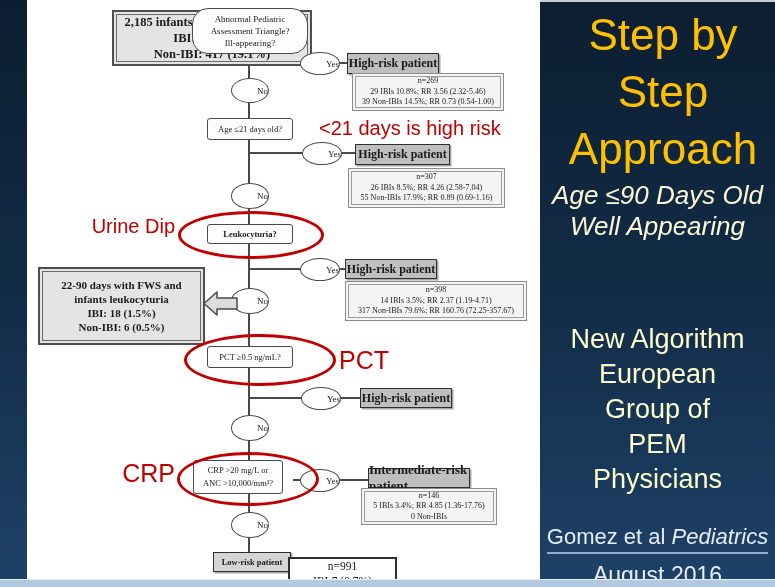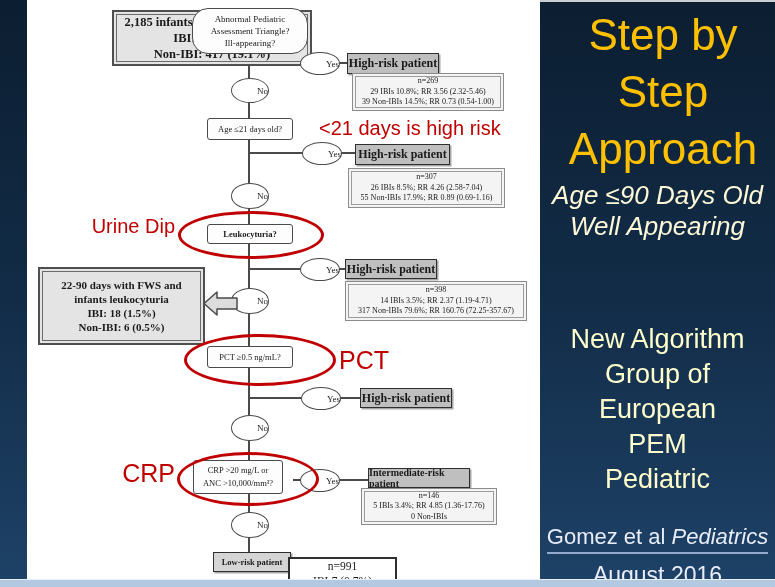--- a/index.html
+++ b/index.html
@@ -157,21 +157,21 @@
       </div>
 
     <div class="qbox" style="left:166px;top:460px;width:88px;height:32px;line-height:13px">
       <div>CRP &gt;20 mg/L or</div>
       <div>ANC &gt;10,000/mm³?</div>
     </div>
     <div class="redlabel" style="left:62px;top:459px;width:86px;font-size:25px;text-align:right">CRP</div>
     <div class="oval" style="left:273px;top:469px;width:38px;height:21px">
         <span>Yes</span>
       </div>
-    <div class="hrbox" style="left:341px;top:468px;width:100px;height:18px;font-size:10px">
+    <div class="hrbox" style="left:341px;top:468px;width:100px;height:18px;font-size:13px">
         <span>Intermediate-risk patient</span>
       </div>
     <div class="stats" style="left:334px;top:488px;width:134px;height:35px">
       <div>n=146</div>
       <div>5 IBIs 3.4%; RR 4.85 (1.36-17.76)</div>
       <div>0 Non-IBIs</div>
     </div>
     <div class="oval" style="left:204px;top:512px;width:36px;height:24px">
         <span>No</span>
       </div>
@@ -195,24 +195,24 @@
       <div>Step by</div>
       <div>Step</div>
       <div>Approach</div>
     </div>
     <div class="rp-subtitle">
       <div>Age ≤90 Days Old</div>
       <div>Well Appearing</div>
     </div>
     <div class="rp-body">
       <div>New Algorithm</div>
+      <div>European</div>
       <div>Group of</div>
-      <div>European</div>
       <div>PEM</div>
-      <div>Pediatric</div>
+      <div>Physicians</div>
     </div>
     <div class="rp-cite">
       <div><span class="cite-line1"><span>Gomez et al </span><span class="italic">Pediatrics</span></span></div>
       <div><span class="cite-line2">August 2016</span></div>
     </div>
   </div>
 
   <div class="top-strip"></div>
   <div class="bottom-bar"></div>
 </div>

